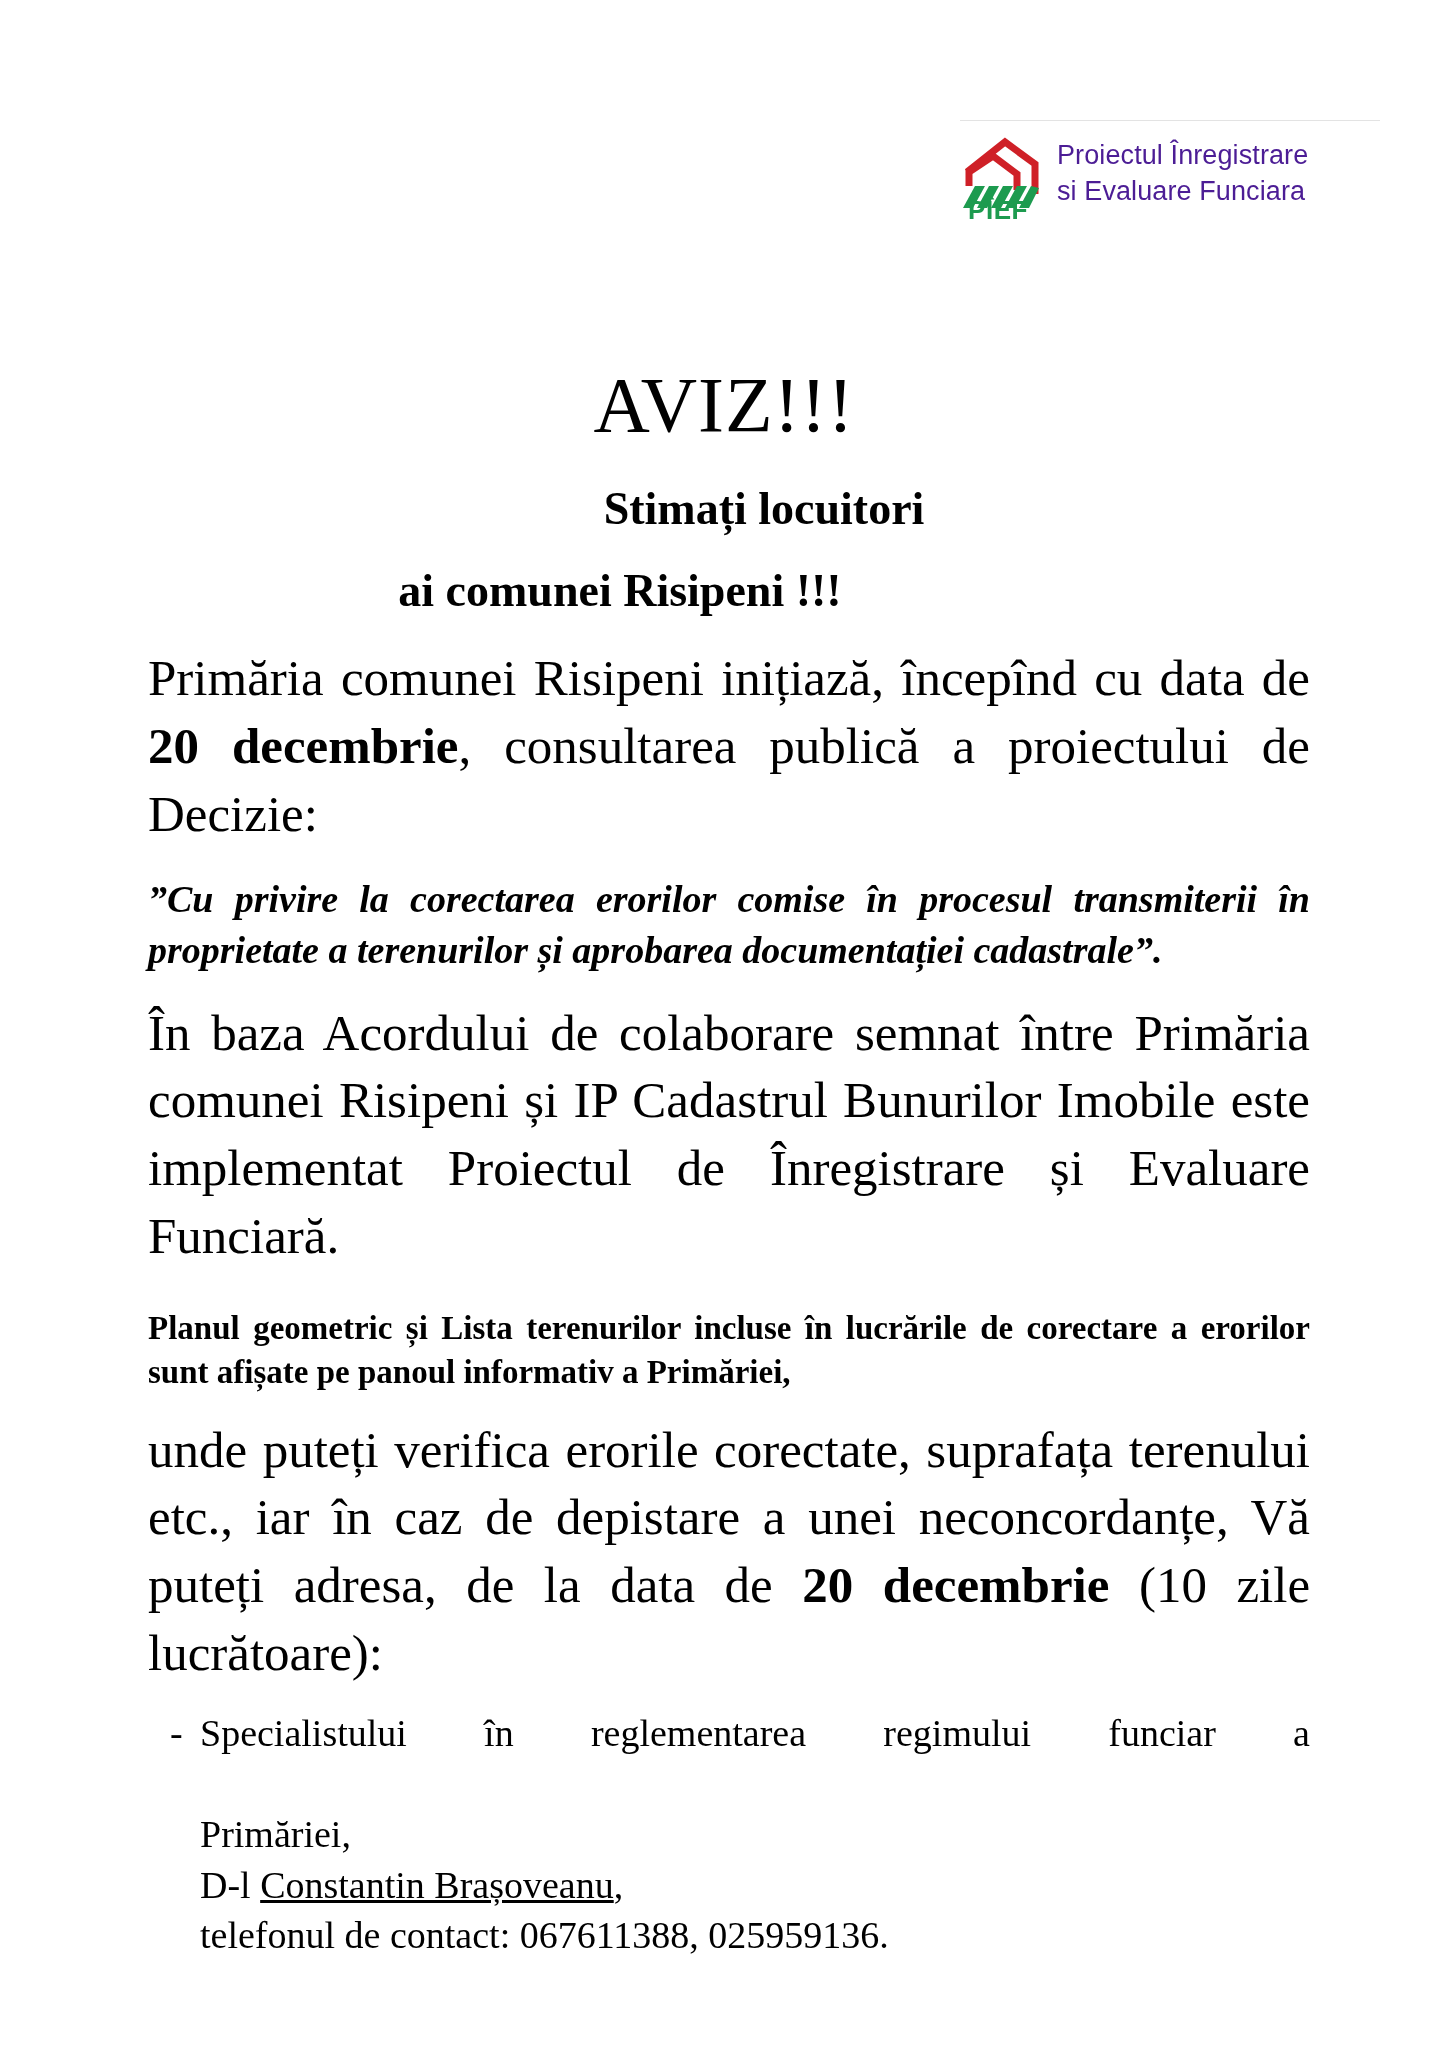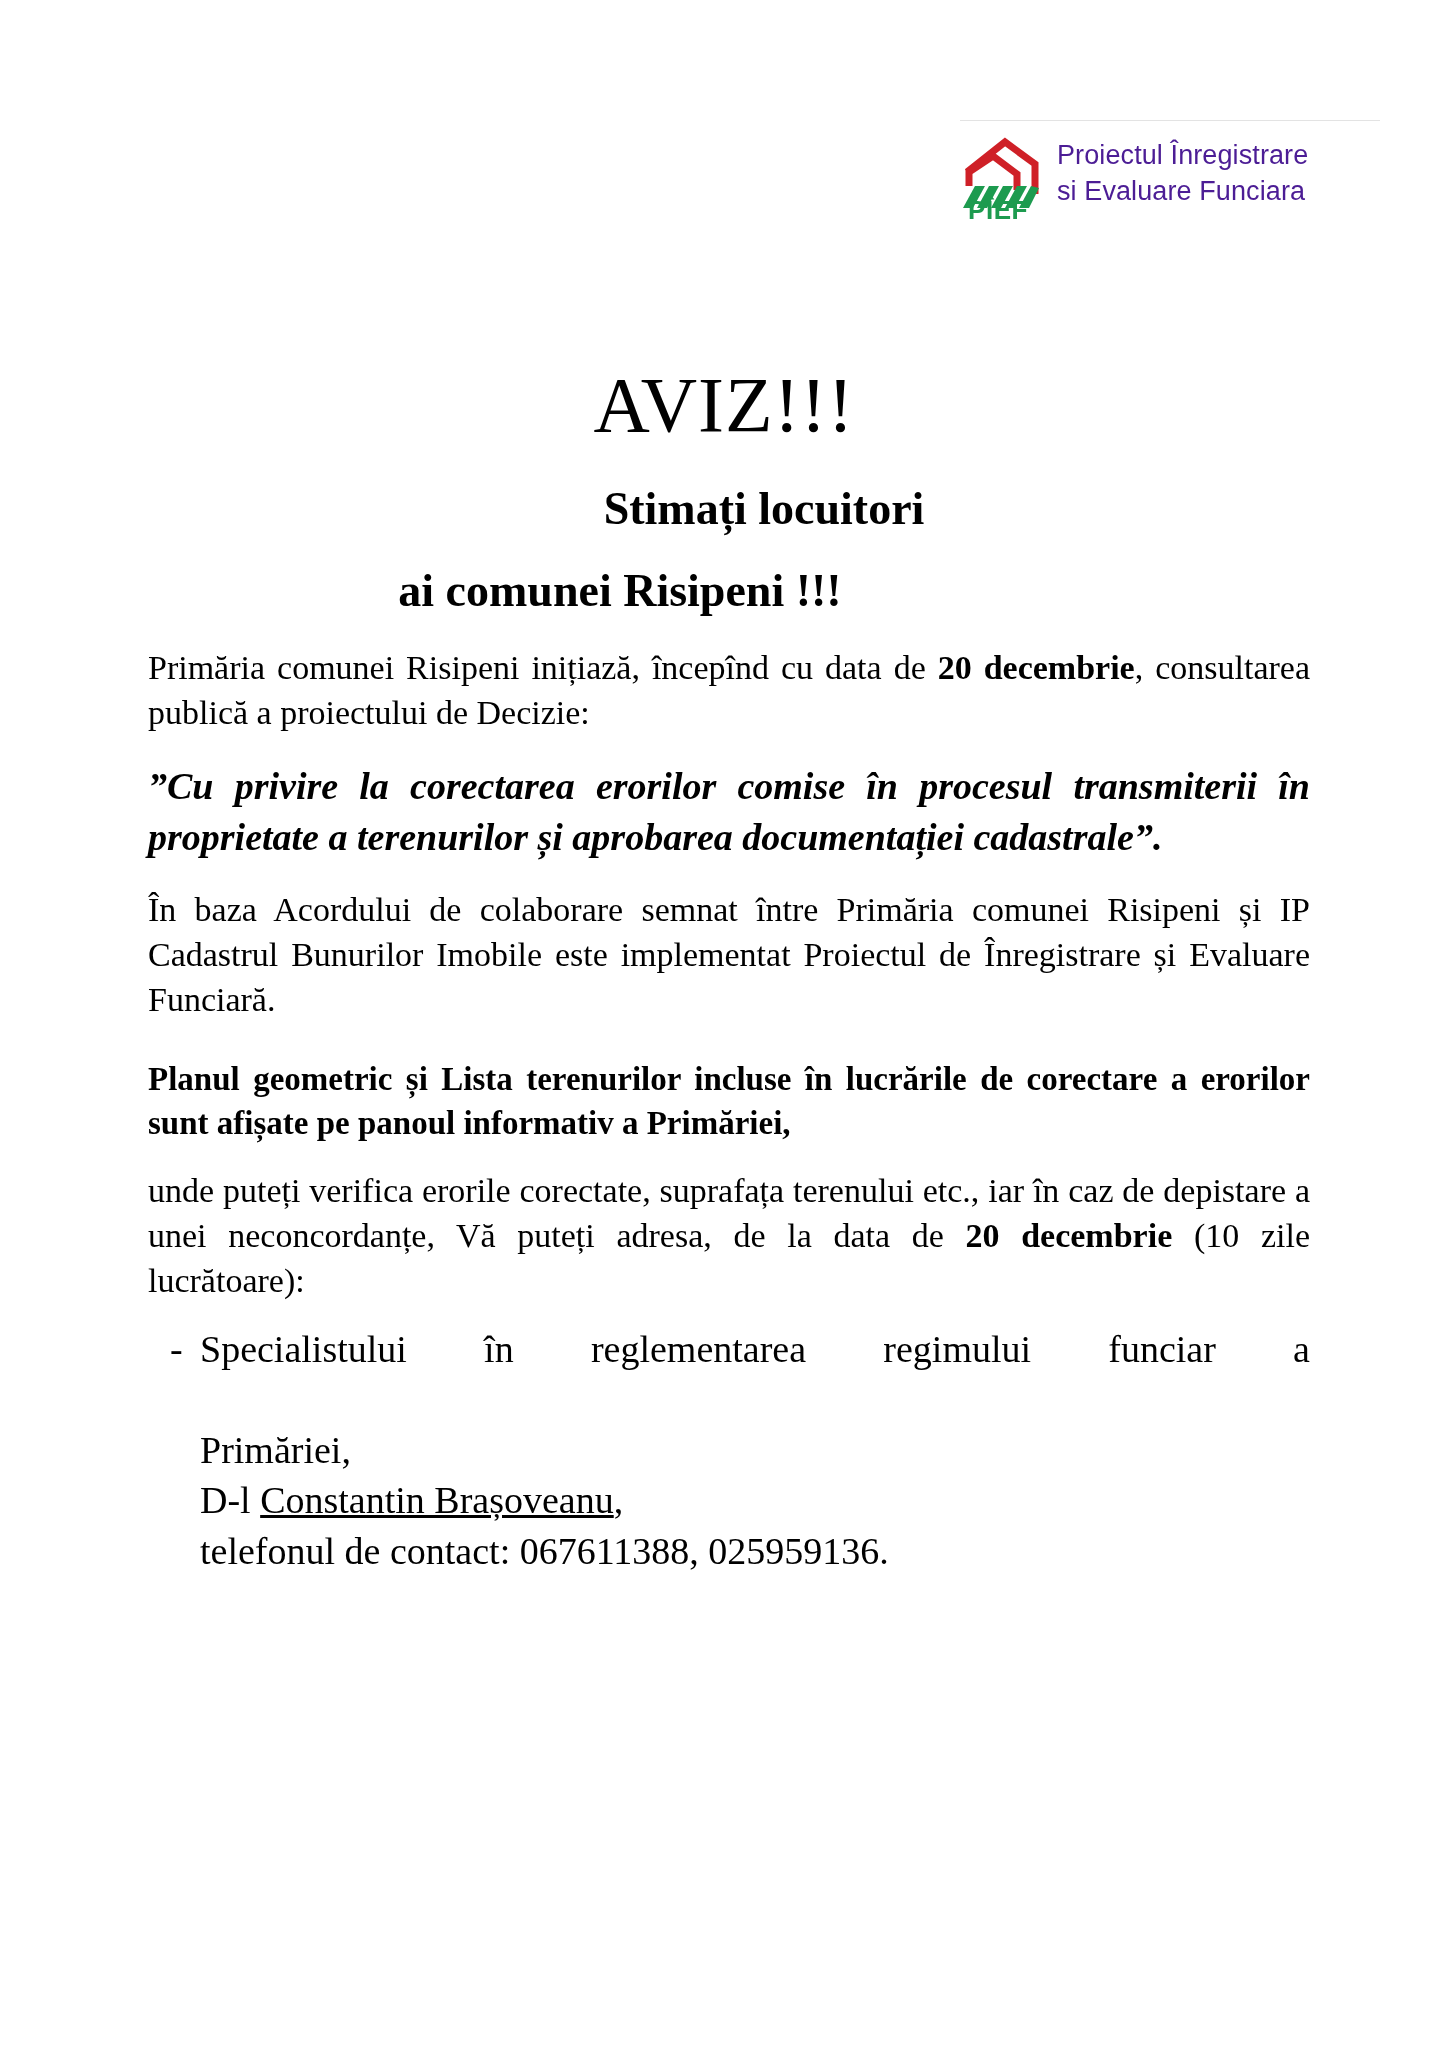--- a/index.html
+++ b/index.html
@@ -97,21 +97,21 @@
   
   .content {
     position: absolute;
     top: 645px;
     left: 148px;
     width: 1162px;
   }
 
   p.para {
     margin: 0 0 20px 0;
-    font-size: 34px;
+    font-size: 51px;
     line-height: 1.33;
     text-align: justify;
     text-justify: inter-word;
   }
   p.para:last-child { margin-bottom: 0; }
 
   .b { font-weight: bold; }
   .i { }
   .u { text-decoration: underline; }
 

